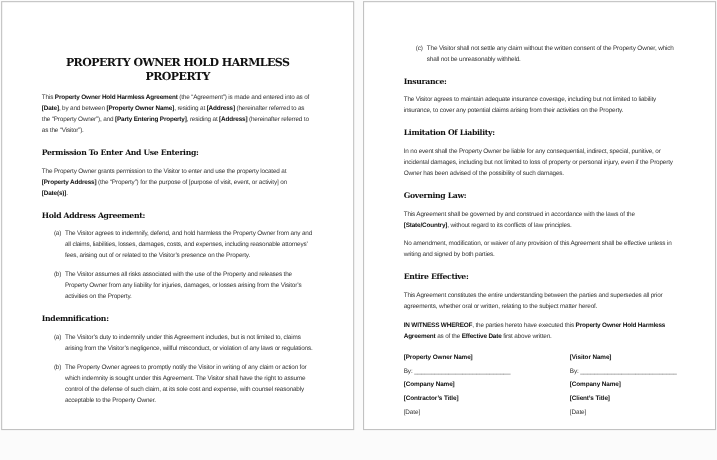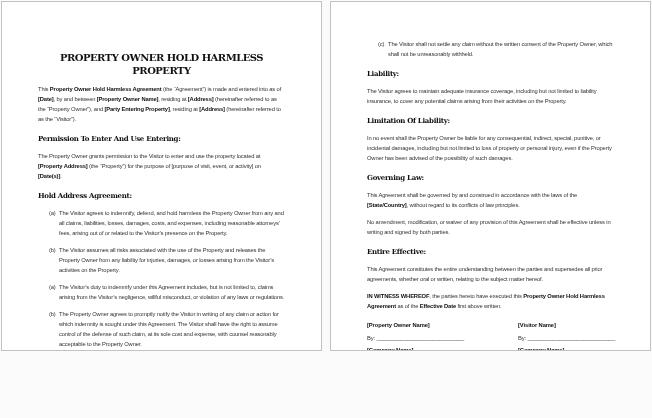--- a/index.html
+++ b/index.html
@@ -8,21 +8,21 @@
     background:#fbfbfb;
     font-family:"Liberation Sans", sans-serif;
     position:relative;
     overflow:hidden;
   }
   .canvas { position:absolute; inset:0; }
   .page {
     position:absolute;
     top:1px;
     width:321px;
-    height:350px;
+    height:390px;
     background:#ffffff;
     border:1px solid #c2c2c2;
     padding:0 36px;
     overflow:hidden;
   }
   .page--1 { left:1px; }
   .page--2 { left:330px; }
 
   .doc-title {
     margin-top:50px;
@@ -100,39 +100,40 @@
       <div class="list-item">
         <span class="marker">(a)</span>
         <span class="item-text">The Visitor agrees to indemnify, defend, and hold harmless the Property Owner from any and all claims, liabilities, losses, damages, costs, and expenses, including reasonable attorneys’ fees, arising out of or related to the Visitor’s presence on the Property.</span>
       </div>
       <div class="list-item">
         <span class="marker">(b)</span>
         <span class="item-text">The Visitor assumes all risks associated with the use of the Property and releases the Property Owner from any liability for injuries, damages, or losses arising from the Visitor’s activities on the Property.</span>
       </div>
     </div>
 
+    <h2 class="heading">Indemnification:</h2>
     <div class="list">
       <div class="list-item">
         <span class="marker">(a)</span>
         <span class="item-text">The Visitor’s duty to indemnify under this Agreement includes, but is not limited to, claims arising from the Visitor’s negligence, willful misconduct, or violation of any laws or regulations.</span>
       </div>
       <div class="list-item">
         <span class="marker">(b)</span>
         <span class="item-text">The Property Owner agrees to promptly notify the Visitor in writing of any claim or action for which indemnity is sought under this Agreement. The Visitor shall have the right to assume control of the defense of such claim, at its sole cost and expense, with counsel reasonably acceptable to the Property Owner.</span>
       </div>
     </div>
   </section>
 
   <section class="page page--2">
     <div class="list-item list-item--cont-first">
       <span class="marker">(c)</span>
       <span class="item-text">The Visitor shall not settle any claim without the written consent of the Property Owner, which shall not be unreasonably withheld.</span>
     </div>
 
-    <h2 class="heading">Liability:</h2>
+    <h2 class="heading">Insurance:</h2>
     <p class="para">The Visitor agrees to maintain adequate insurance coverage, including but not limited to liability insurance, to cover any potential claims arising from their activities on the Property.</p>
 
     <h2 class="heading">Limitation Of Liability:</h2>
     <p class="para">In no event shall the Property Owner be liable for any consequential, indirect, special, punitive, or incidental damages, including but not limited to loss of property or personal injury, even if the Property Owner has been advised of the possibility of such damages.</p>
 
     <h2 class="heading">Governing Law:</h2>
     <p class="para">This Agreement shall be governed by and construed in accordance with the laws of the <b>[State/Country]</b>, without regard to its conflicts of law principles.</p>
     <p class="para">No amendment, modification, or waiver of any provision of this Agreement shall be effective unless in writing and signed by both parties.</p>
 
     <h2 class="heading">Entire Effective:</h2>

